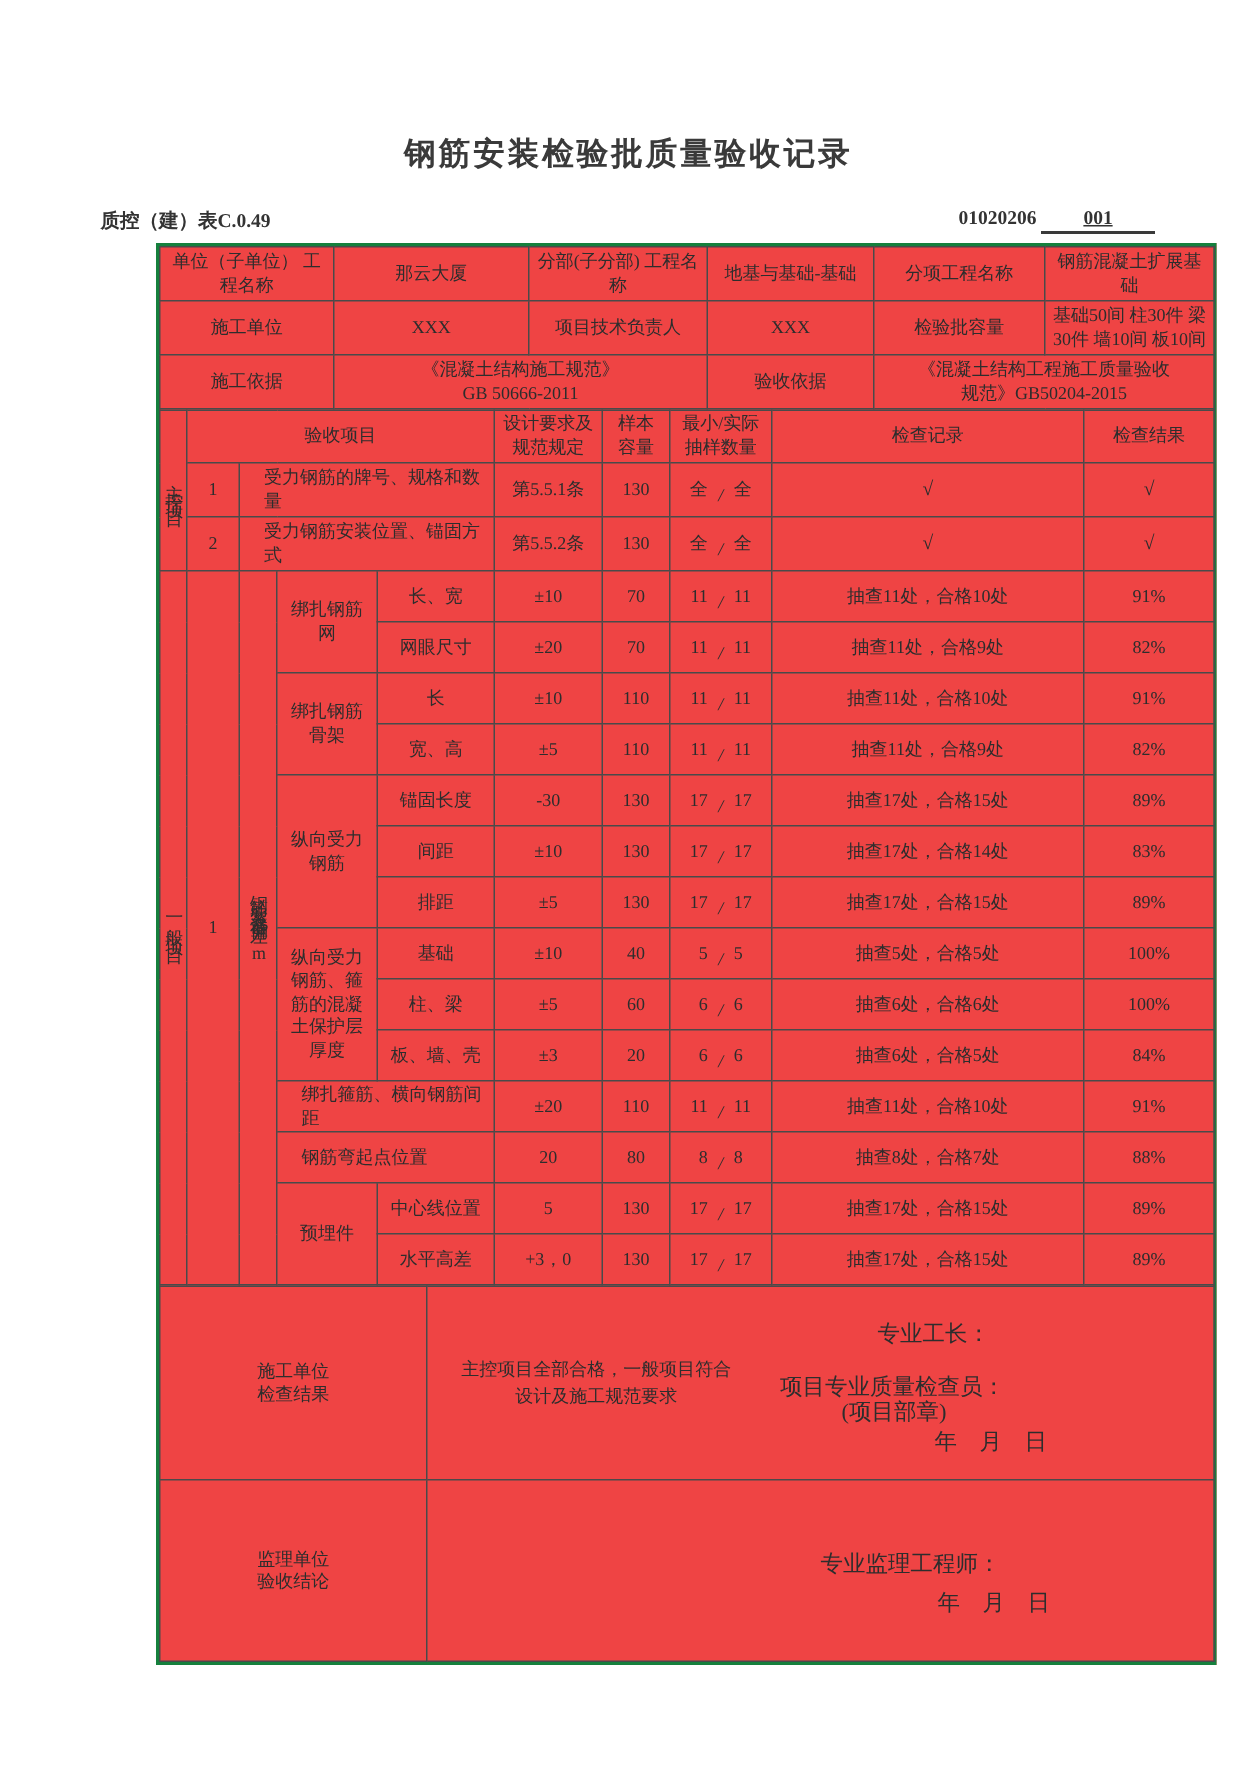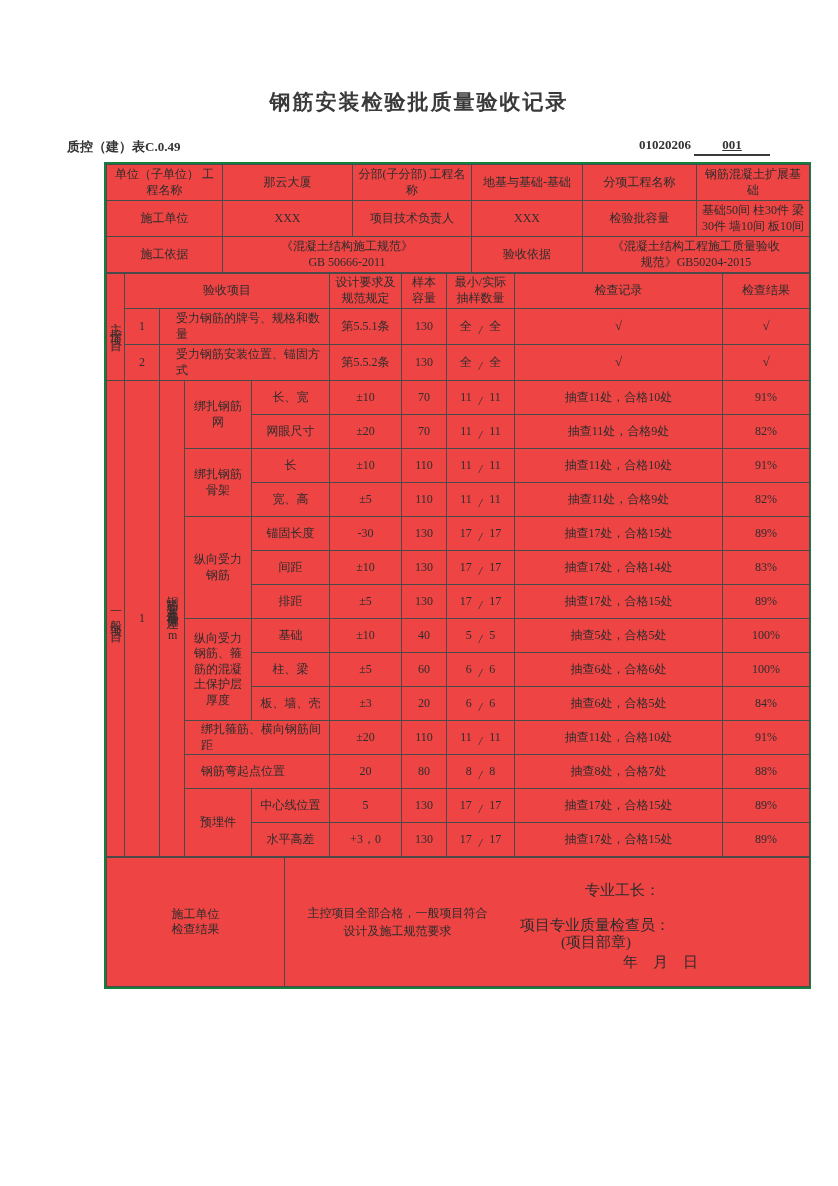--- a/index.html
+++ b/index.html
@@ -288,16 +288,26 @@
         <div class="abs statement">
           <div>主控项目全部合格，一般项目符合</div>
           <div>设计及施工规范要求</div>
         </div>
         <div class="abs sig" style="left:300px; top:23px;">专业工长：</div>
         <div class="abs sig" style="left:235px; top:58px;">项目专业质量检查员：</div>
         <div class="abs sig" style="left:276px; top:75px;">(项目部章)</div>
         <div class="abs sig" style="left:338px; top:95px;">年　月　日</div>
       </td>
     </tr>
+    <tr class="row-b">
+      <td class="two-line">
+        <div>监理单位</div>
+        <div>验收结论</div>
+      </td>
+      <td class="rel">
+        <div class="abs sig" style="left:262px; top:47px;">专业监理工程师：</div>
+        <div class="abs sig" style="left:340px; top:73px;">年　月　日</div>
+      </td>
+    </tr>
   </tbody>
     </table>
 
 </div>
 
 </body></html>

